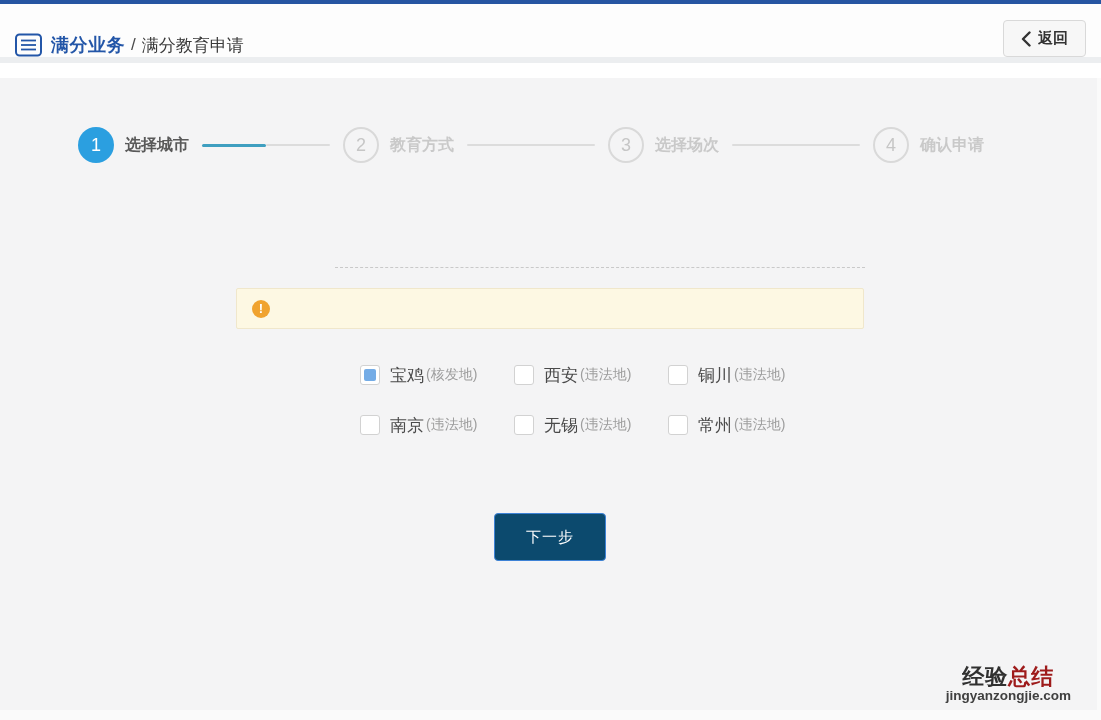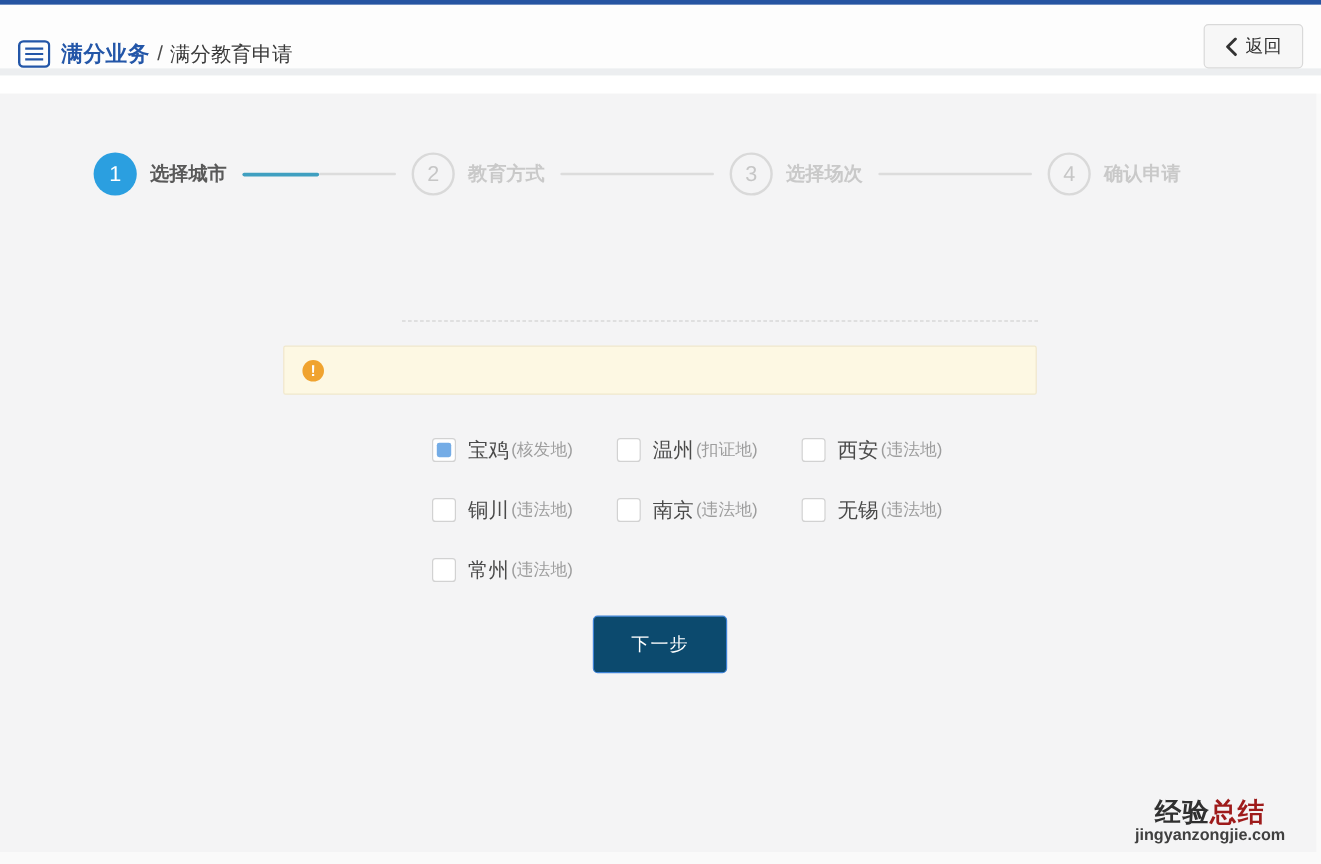--- a/index.html
+++ b/index.html
@@ -10,21 +10,21 @@
 
   .header { height:53px; background:#fdfdfd; display:flex; align-items:flex-end;
     justify-content:space-between; padding:0 15px; }
   .header-left { display:flex; align-items:center; }
   .list-icon { width:27px; height:24px; display:inline-flex; margin-right:9px; }
   .brand { color:#2356a8; font-size:18px; font-weight:600; letter-spacing:.5px; }
   .crumb-sep { color:#4a4a4a; font-size:17px; margin:0 6px; }
   .crumb { color:#3a3a3a; font-size:17px; }
   .back-btn { display:flex; align-items:center; gap:7px; background:#f7f7f7;
     border:1px solid #d9d9d9; border-radius:4px; padding:8px 17px; font-size:15px;
-    color:#333; cursor:pointer; }
+    color:#333; cursor:pointer;font-weight:bold; }
   .back-btn svg { display:block; }
 
   .divider-band { height:6px; background:#eceef0; }
   .white-gap { height:15px; background:#fff; }
 
   .panel { position:relative; height:632px; background:#f4f4f5; margin-right:4px; }
 
   
   .stepper { position:absolute; left:78px; top:49px; display:flex; align-items:center; }
   .step { display:flex; align-items:center; }
@@ -146,27 +146,20 @@
       <span class="checkbox checked">
           <span class="inner"></span>
         </span>
       <span class="city-name">宝鸡</span>
       <span class="city-tag">(核发地)</span>
     </label>
     <label class="city-item">
       <span class="checkbox">
           <span class="inner"></span>
         </span>
-      <span class="city-name">温州</span>
-      <span class="city-tag">(扣证地)</span>
-    </label>
-    <label class="city-item">
-      <span class="checkbox">
-          <span class="inner"></span>
-        </span>
       <span class="city-name">西安</span>
       <span class="city-tag">(违法地)</span>
     </label>
     <label class="city-item">
       <span class="checkbox">
           <span class="inner"></span>
         </span>
       <span class="city-name">铜川</span>
       <span class="city-tag">(违法地)</span>
     </label>

